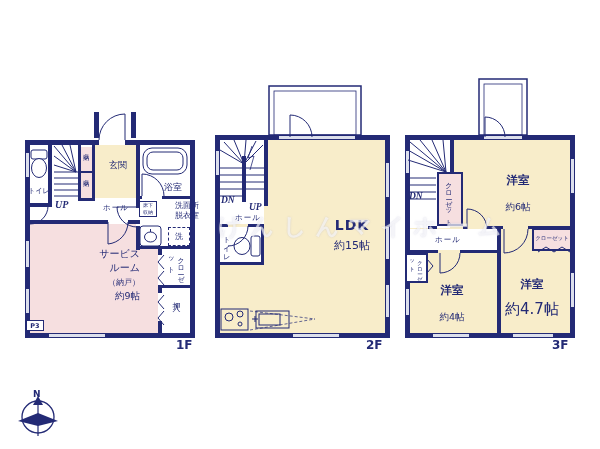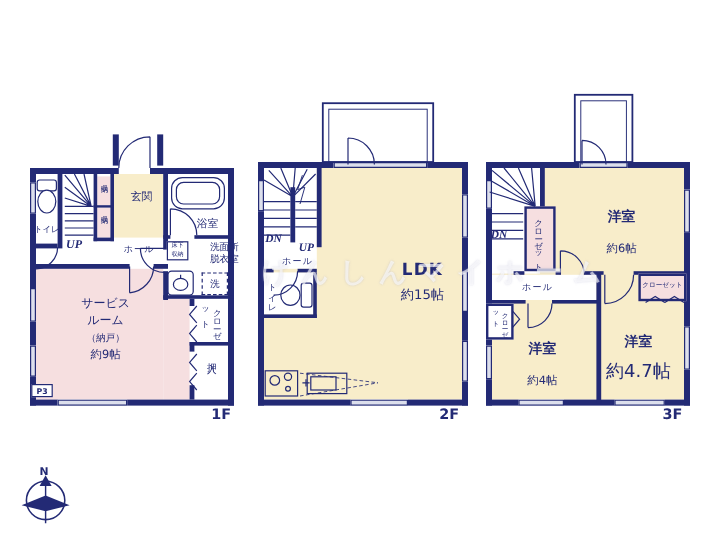--- a/index.html
+++ b/index.html
@@ -83,21 +83,21 @@
     <div class="lbl it" style="left:55px;top:199px;font-size:10px;">UP</div>
     <div class="lbl v" style="left:83px;top:149px;font-size:6px;height:22px;">収納</div>
     <div class="lbl v" style="left:83px;top:175px;font-size:6px;height:22px;">収納</div>
     <div class="lbl c" style="left:100px;top:160px;width:36px;font-size:9px;">玄関</div>
     <div class="lbl c" style="left:96px;top:203px;width:40px;font-size:7.5px;letter-spacing:1px;">ホール</div>
     <div class="lbl c" style="left:155px;top:182px;width:36px;font-size:9px;">浴室</div>
     <div class="lbl c" style="left:168px;top:201px;width:38px;font-size:8px;line-height:1.3;">
       <span>洗面所</span><br>
       <span>脱衣室</span>
     </div>
-    <div class="lbl c" style="left:36px;top:247px;width:104px;font-size:10px;line-height:1.4;">
+    <div class="lbl c" style="left:36px;top:247px;width:104px;font-size:10px;line-height:1.4;text-align:right;">
       <span>サービス</span><br>
       <span>ルーム</span><br>
       <span style="font-size:8px;">（納戸）</span><br>
       <span style="font-size:9.5px;">約9帖</span>
     </div>
     <div class="lbl v" style="left:165px;top:252px;font-size:7px;height:33px;line-height:1.4;">クローゼット</div>
     <div class="lbl v" style="left:171px;top:296px;font-size:8px;height:30px;">押入</div>
     <div class="lbl floors-lbl" style="left:176px;top:338px;font-size:12px;">1F</div>
   </div>
 

